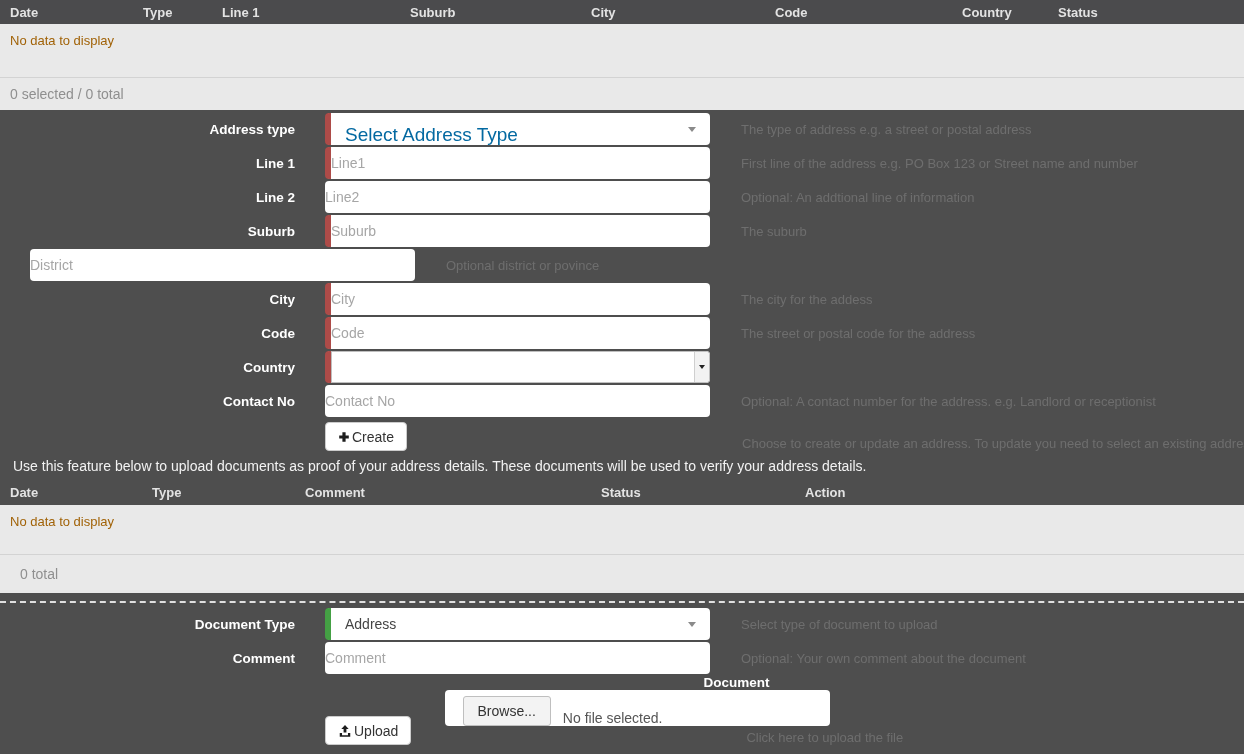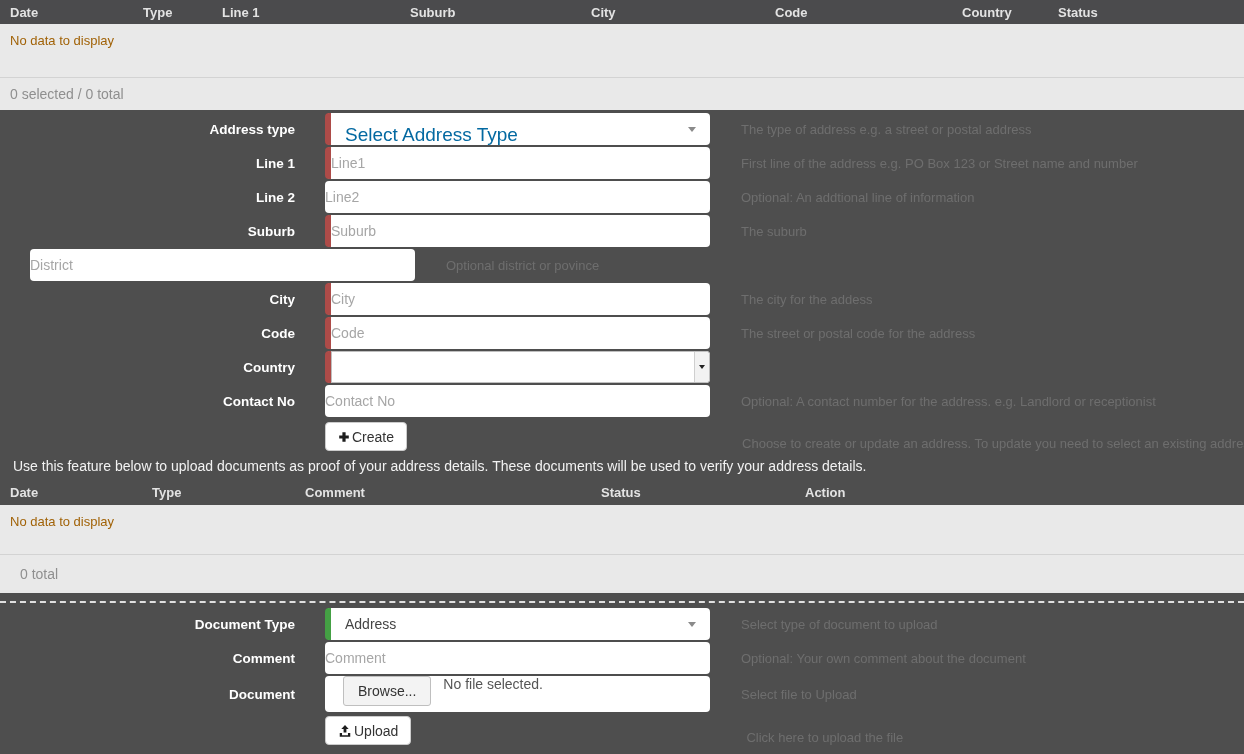--- a/index.html
+++ b/index.html
@@ -25,21 +25,21 @@
   .t2 .tbody { height:50px; }
   .empty-row { font-size:13px; color:#a16207; padding:9px 0 0 10px; }
   .tfoot { background:#e9e9e9; display:flex; align-items:center; padding-left:10px;
            font-size:14px; color:#8f8f8f; }
   .t1 .tfoot { height:32px; }
   .t2 .tfoot { height:38px;padding-left:20px; }
 
   
   .form-section { background:#4e4e4e; padding-top:2px; }
   .frow { display:flex; height:34px; align-items:center; }
-  .frow.doc-row { height:38px; }
+  .frow.doc-row { height:38px;flex-direction:column; }
   .flabel { width:295px; text-align:right; font-size:13.5px; font-weight:bold; color:#ffffff;
             white-space:nowrap; }
   .fctrl { width:385px; height:32px; margin-left:30px; background:#ffffff; border:0;
            border-radius:4px; position:relative; flex:none; }
   .fctrl.req  { border-left:6px solid var(--required-red,#ad4b48); }
   .fctrl.grn  { border-left:6px solid var(--success-green,#44a044); }
   input.fctrl { font-size:14px; color:#444;
                 font-family:"Liberation Sans","DejaVu Sans",sans-serif; outline:none; }
   input.fctrl::placeholder { color:#a6a6a6; opacity:1; }
   .selectbox { display:flex; align-items:center; cursor:pointer; }
@@ -66,21 +66,21 @@
          font-family:"Liberation Sans","DejaVu Sans",sans-serif; }
   .btn svg { display:block; }
   .btn-row .fhelp { margin-left:0; }
   .btn-row .help-offset { margin-left:335px; }
   .note { margin:7px 0 0 13px; font-size:14px; color:#f2f2f2; height:21px; white-space:nowrap; }
 
   
   .upload-section { background:#4e4e4e; height:162px; }
   .dashline { margin-top:8px; border-top:2px dashed #e0e0e0; height:0; }
   .upload-section .rows { padding-top:4px; }
-  .filebox { height:36px; display:flex; align-items:flex-start; }
+  .filebox { height:36px; display:flex; align-items:flex-end; }
   .browse-btn { margin-left:18px; height:30px; background:#f3f3f3; border:1px solid #bfbfbf;
                 border-radius:3px; font-size:14px; color:#333; padding:0 14px; cursor:pointer;
                 font-family:"Liberation Sans","DejaVu Sans",sans-serif; }
   .file-status { margin-left:12px; font-size:14px; color:#555; }
 </style>
 </head>
 <body>
 
 <div class="page">
 

